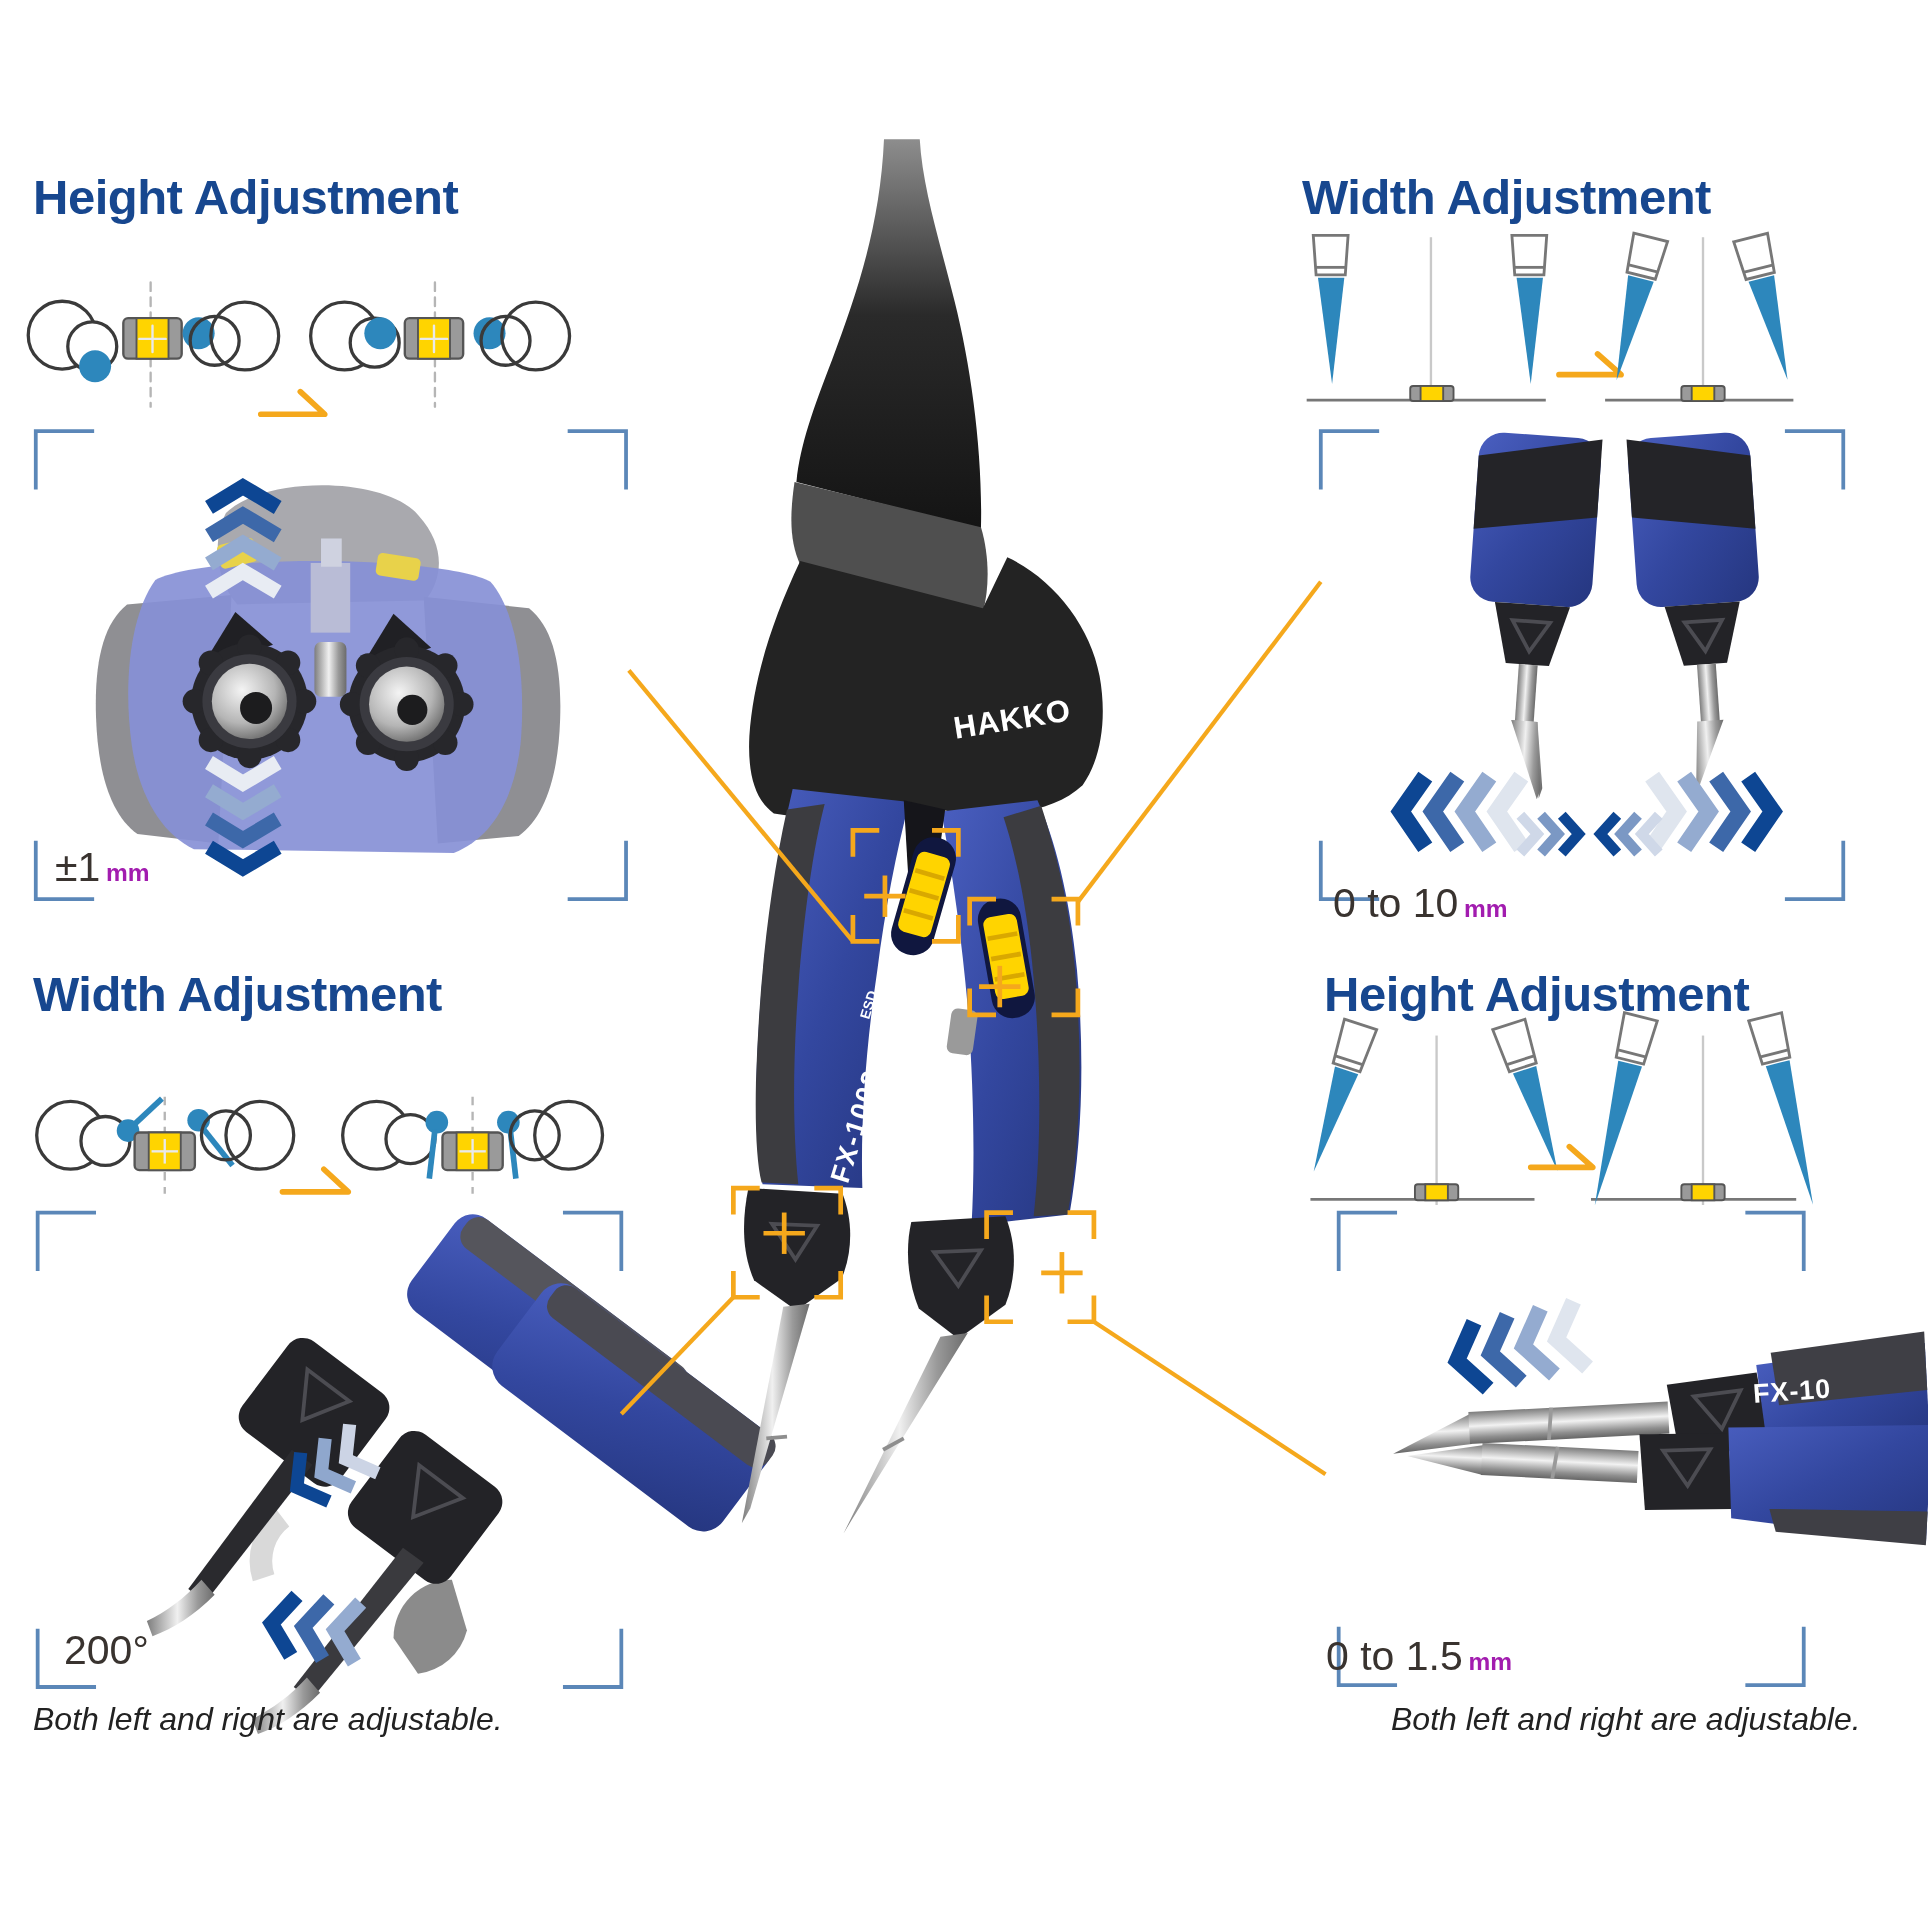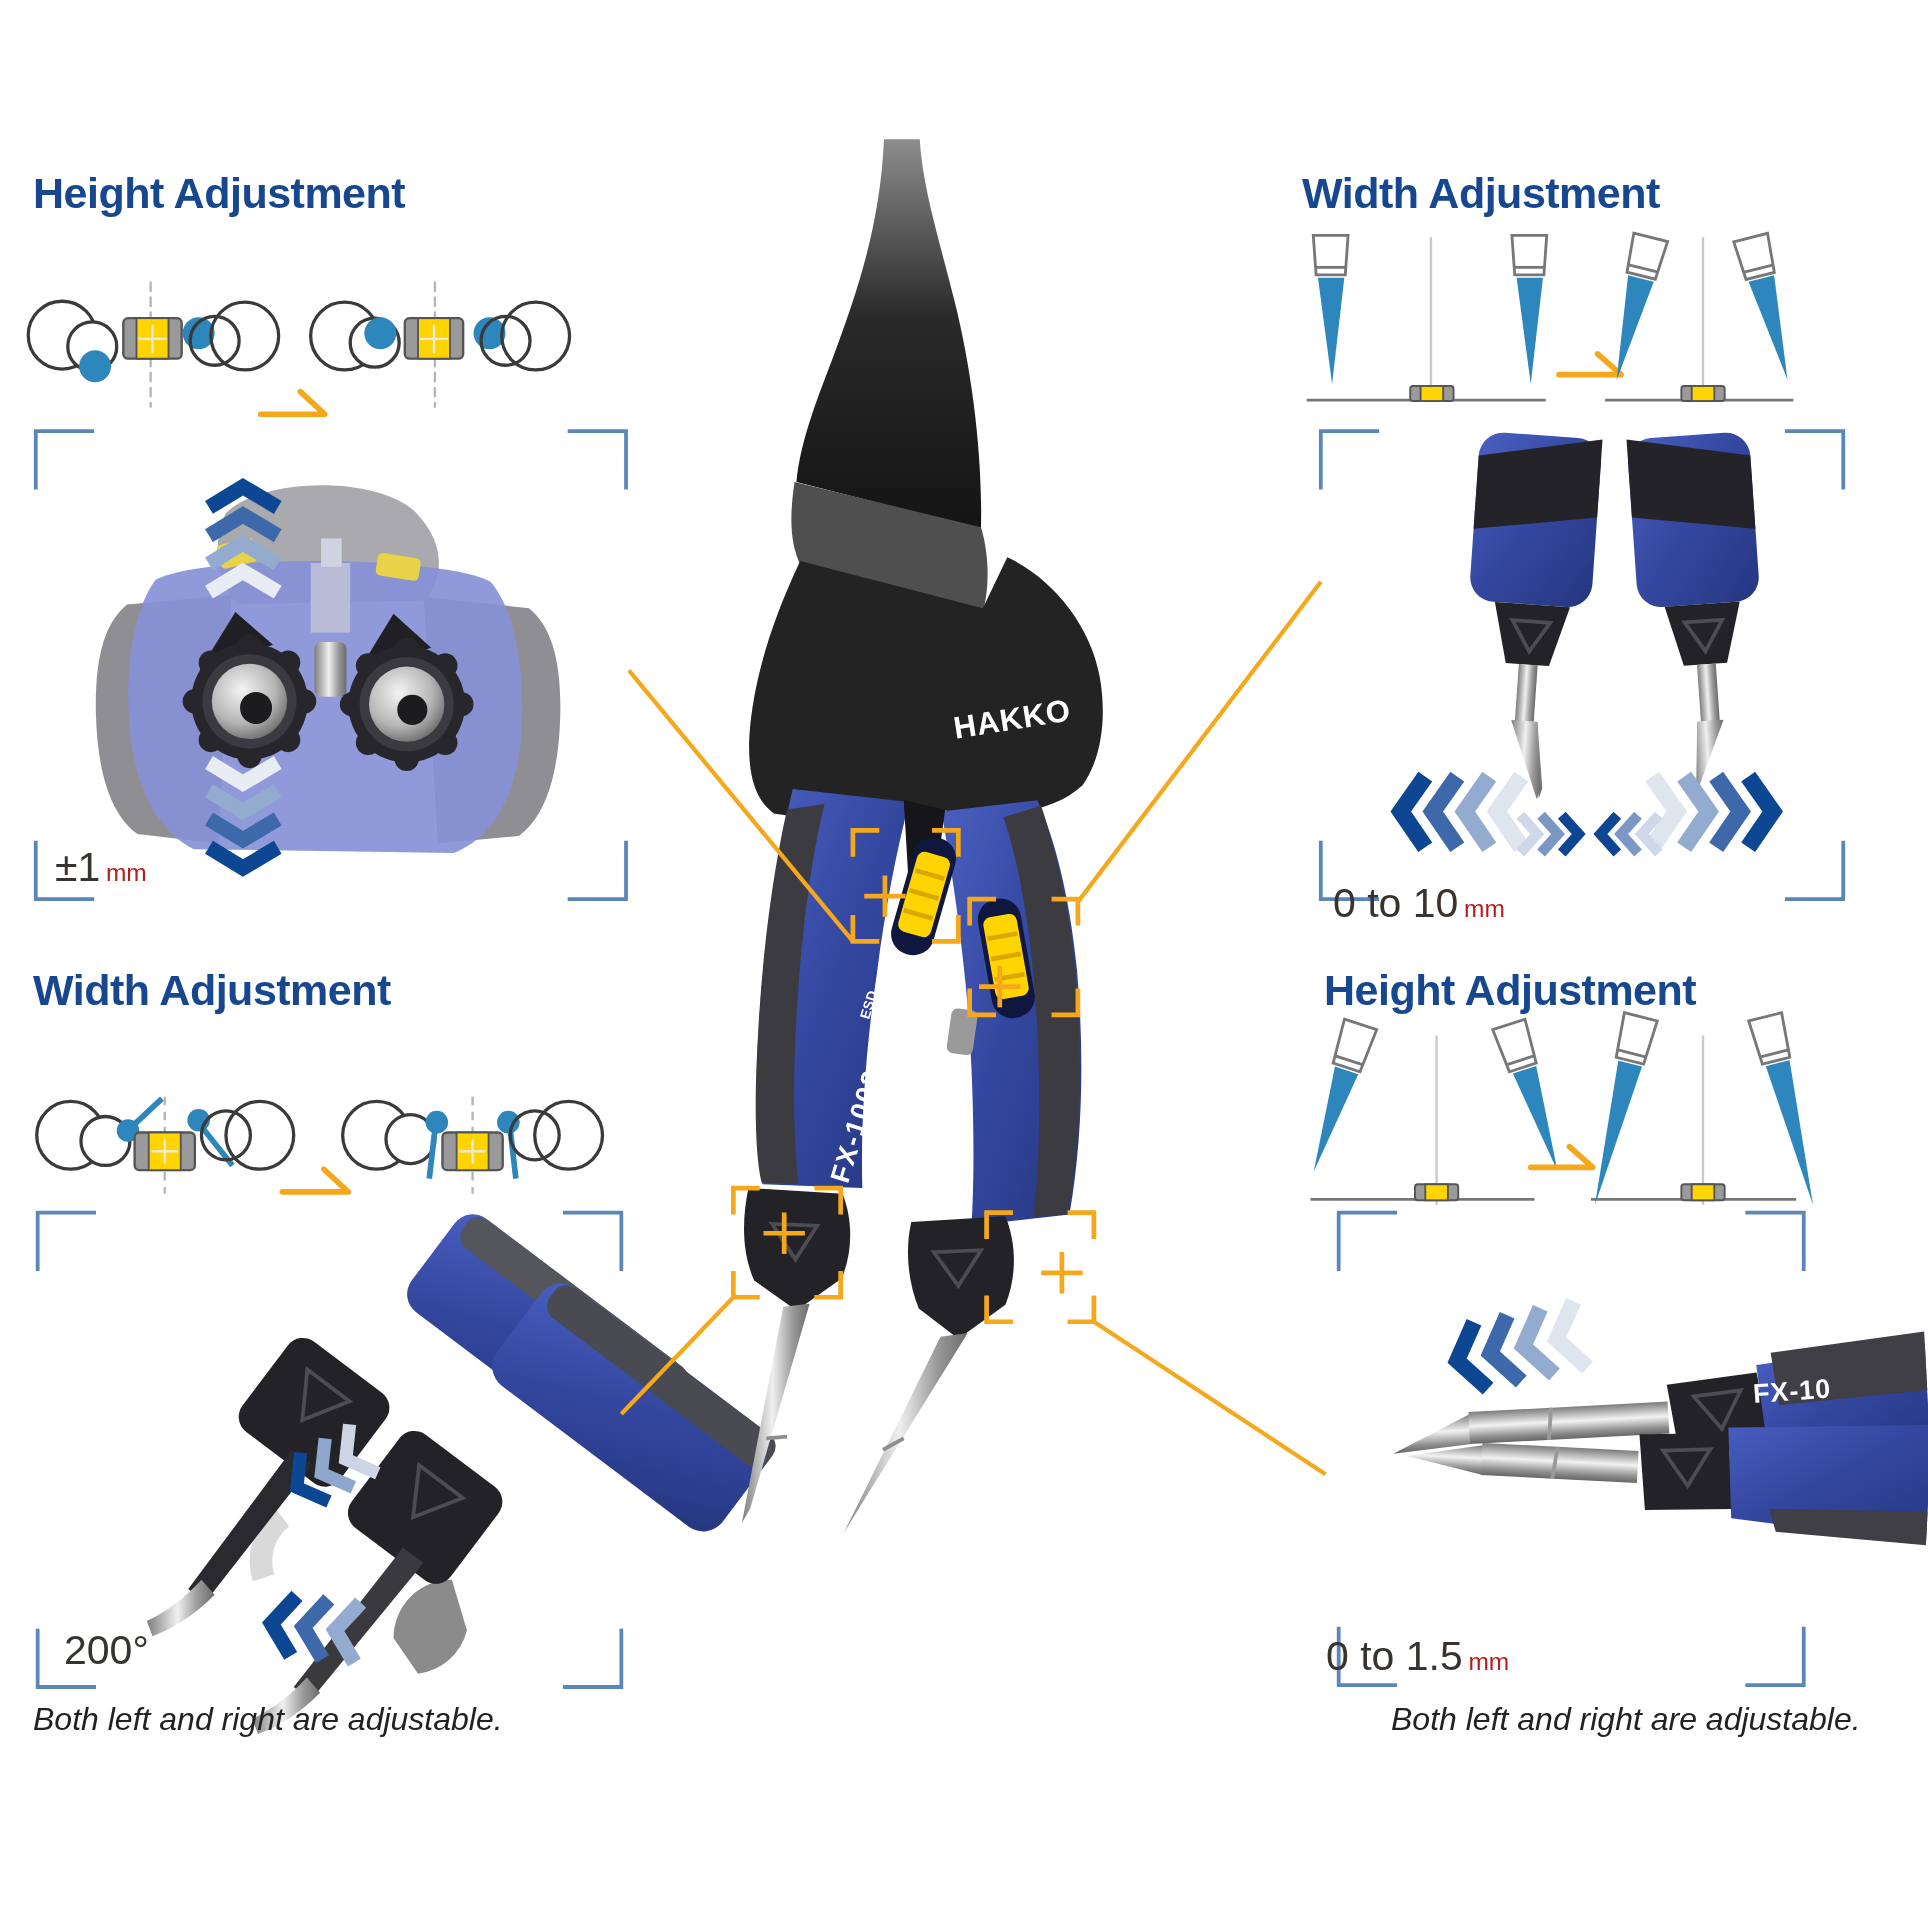--- a/index.html
+++ b/index.html
@@ -2,28 +2,28 @@
 <html style="font-size:15px"><head>
 <meta charset="utf-8">
 <style>
   html,body{margin:0;padding:0;}
   body{
     width:1928px;height:1928px;position:relative;background:#ffffff;
     font-family:"Liberation Sans",sans-serif;overflow:hidden;
   }
   #art{position:absolute;left:0;top:0;}
   .heading{
-    position:absolute;font-size:43px;font-weight:bold;color:#17478f;
+    position:absolute;font-size:49px;font-weight:bold;color:#17478f;
     letter-spacing:-0.5px;white-space:nowrap;
   }
   .value{
     position:absolute;font-size:41px;font-weight:400;color:#39332f;
     white-space:nowrap;
   }
-  .value .unit{font-size:24.5px;font-weight:normal;color:#b91c1c;margin-left:5.6px;}
+  .value .unit{font-size:24.5px;font-weight:bold;color:#a21caf;margin-left:5.6px;}
   .note{
     position:absolute;font-size:32px;color:#222222;white-space:nowrap;font-style:italic;
   }
   .prod-label{
     position:absolute;color:#ffffff;font-weight:bold;white-space:nowrap;
   }
   #hakko-logo{left:953px;top:699px;width:151px;font-size:31px;letter-spacing:0.9px;transform:rotate(-9deg);}
   #fx1003-label{left:783px;top:1090px;width:160px;font-size:27px;letter-spacing:1.9px;transform:rotate(-73deg);}
   #esd-label{left:841px;top:991px;width:70px;font-size:14px;line-height:16px;text-align:center;transform:rotate(-73deg);}
   #fx10-label{left:1753px;top:1375px;width:113px;font-size:27px;letter-spacing:0.9px;transform:rotate(-4deg);}

